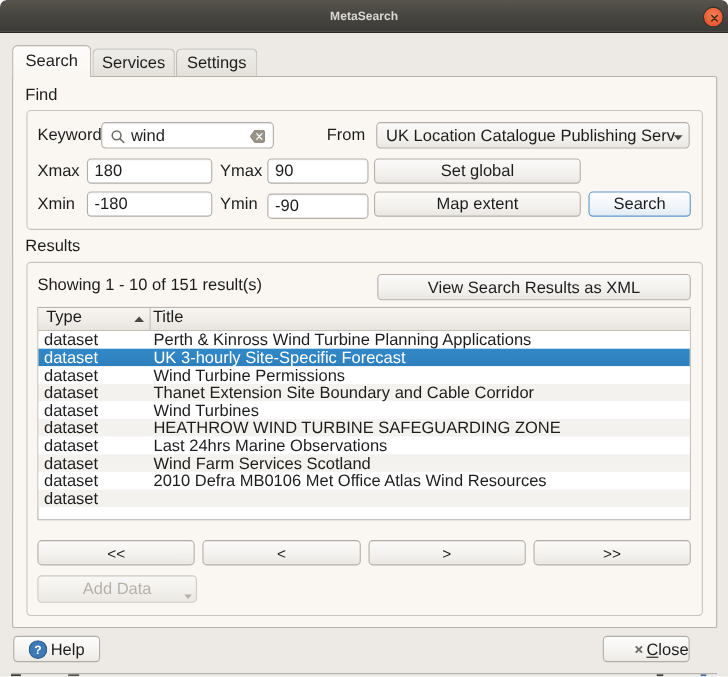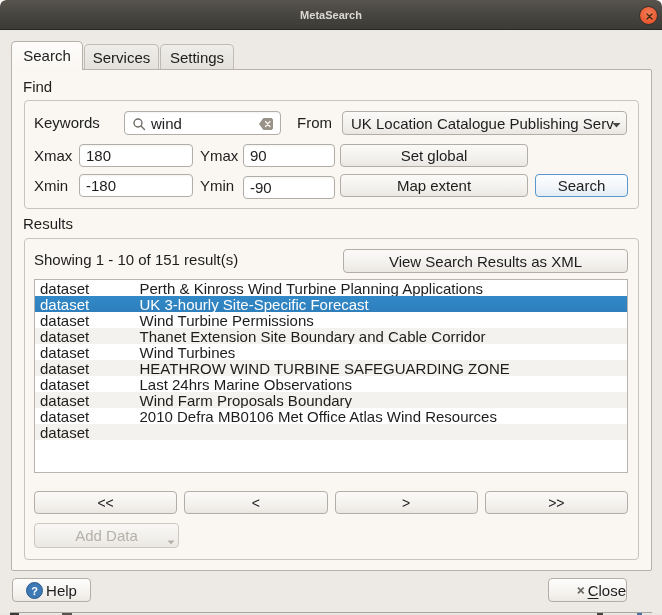--- a/index.html
+++ b/index.html
@@ -30,21 +30,21 @@
 .inp { background:#ffffff; border:1px solid #b2aea7; border-radius:4px;
   box-shadow:inset 0 1px 2px rgba(0,0,0,0.05);
   font-size:15px; color:#1d1d1d; padding-left:6px; display:flex; align-items:center; }
 .btn { background:linear-gradient(#fbfaf8,#f3f1ee 60%,#eae7e2);
   border:1px solid #b2aea7; border-radius:4px; font-size:15px; color:#1d1d1d;
   display:flex; align-items:center; justify-content:center; }
 
 #lfind { left:23px; top:78px; }
 #gfind { left:24px; top:100px; width:615px; height:109px; }
 #lkw { left:34px; top:114px; }
-#ikw { left:124px; top:111px; width:157px; height:24px; padding-left:26px; }
+#ikw { left:92px; top:111px; width:157px; height:24px; padding-left:26px; }
 #lfrom { left:290px; top:114px; width:42px; text-align:right; }
 #combo { left:342px; top:111px; width:285px; height:24px; justify-content:flex-start; padding-left:8px; position:absolute; }
 #combo .arr { position:absolute; right:5px; top:10px; }
 #lxmax { left:34px; top:147px; } #lymax { left:200px; top:147px; }
 #lxmin { left:34px; top:177px; } #lymin { left:200px; top:177px; }
 #ixmax { left:79px; top:144px; width:114px; height:23px; }
 #iymax { left:243px; top:144px; width:92px; height:23px; }
 #ixmin { left:79px; top:174px; width:114px; height:23px; }
 #iymin { left:243px; top:176px; width:92px; height:23px; }
 #bsetg { left:340px; top:144px; width:188px; height:23px; }
@@ -134,20 +134,28 @@
   <div class="abs btn" id="bmape">Map extent</div>
   <div class="abs btn" id="bsearch">Search</div>
 
   <div class="abs glabel" id="lres">Results</div>
   <div class="abs gbox" id="gres"></div>
 
   <div class="abs lbl" id="lshow">Showing 1 - 10 of 151 result(s)</div>
   <div class="abs btn" id="bxml">View Search Results as XML</div>
 
   <div class="abs" id="table">
+    <div id="thead">
+      <span class="c1">Type</span>
+      <svg width="9" height="6" viewBox="0 0 9 6">
+          <path d="M0 5.8 L9 5.8 L4.5 0.8 Z" fill="#4a4742"></path>
+        </svg>
+      <span class="sep"></span>
+      <span class="c2">Title</span>
+    </div>
     <div class="trow odd">
         <span class="t1">dataset</span>
         <span class="t2">Perth &amp; Kinross Wind Turbine Planning Applications</span>
       </div>
     <div class="trow sel">
         <span class="t1">dataset</span>
         <span class="t2">UK 3-hourly Site-Specific Forecast</span>
       </div>
     <div class="trow odd">
         <span class="t1">dataset</span>
@@ -164,21 +172,21 @@
     <div class="trow even">
         <span class="t1">dataset</span>
         <span class="t2">HEATHROW WIND TURBINE SAFEGUARDING ZONE</span>
       </div>
     <div class="trow odd">
         <span class="t1">dataset</span>
         <span class="t2">Last 24hrs Marine Observations</span>
       </div>
     <div class="trow even">
         <span class="t1">dataset</span>
-        <span class="t2">Wind Farm Proposals Boundary</span>
+        <span class="t2">Wind Farm Services Scotland</span>
       </div>
     <div class="trow odd">
         <span class="t1">dataset</span>
         <span class="t2">2010 Defra MB0106 Met Office Atlas Wind Resources</span>
       </div>
     <div class="trow even">
         <span class="t1">dataset</span>
       </div>
   </div>
 

